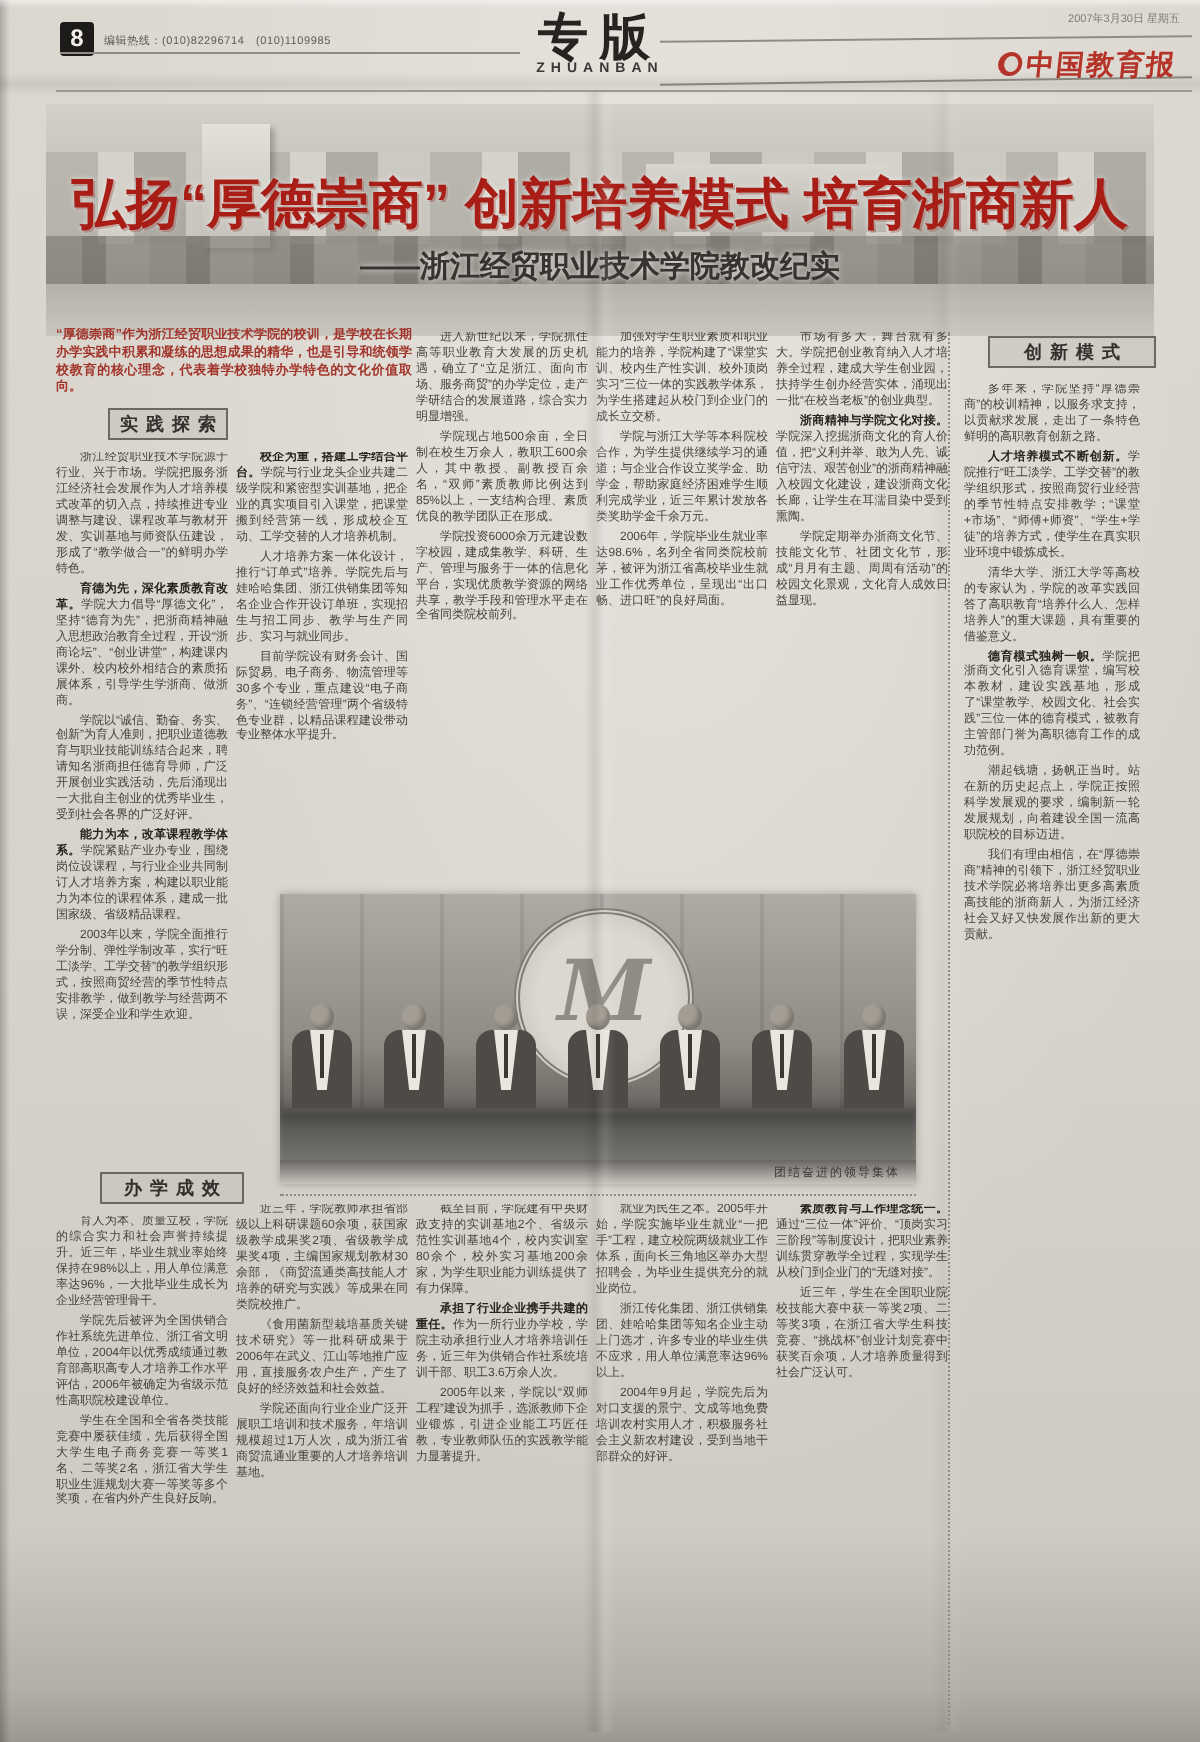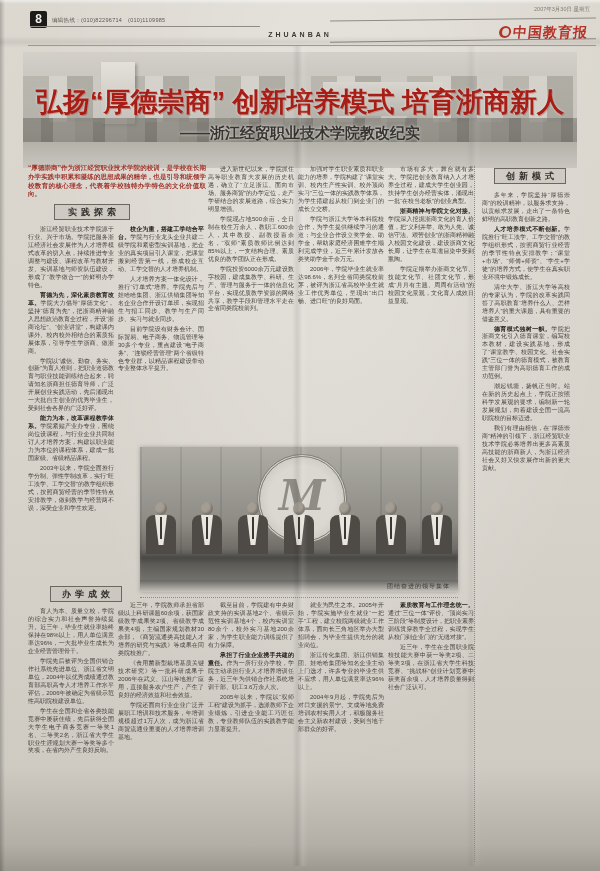--- a/index.html
+++ b/index.html
@@ -80,20 +80,21 @@
 </style>
 </head>
 <body>
 
 <div id="paper">
   <div class="edge-l"></div>
   <div class="edge-t"></div>
 
   <div class="pgnum">8</div>
   <div class="hotline">编辑热线：(010)82296714　(010)1109985</div>
+  <div class="ed-title">专版</div>
   <div class="ed-pinyin">ZHUANBAN</div>
   <div class="rule r1"></div>
   <div class="rule r2"></div>
   <div class="rule r3"></div>
   <div class="rule r4"></div>
   <div class="dateline">2007年3月30日 星期五</div>
   <div class="masthead"><span class="mh-logo"><i></i></span><span>中国教育报</span></div>
 
   <div class="banner">
     <div class="sky"></div>
@@ -101,23 +102,23 @@
     <div class="tower"></div>
     <div class="block2"></div>
     <div class="greens"></div>
     <div class="plaza"></div>
     <div class="headline">弘扬“厚德崇商” 创新培养模式  培育浙商新人</div>
     <div class="subhead">——浙江经贸职业技术学院教改纪实</div>
   </div>
 
   <div class="intro">“厚德崇商”作为浙江经贸职业技术学院的校训，是学校在长期办学实践中积累和凝练的思想成果的精华，也是引导和统领学校教育的核心理念，代表着学校独特办学特色的文化价值取向。</div>
 
-  <div class="sechead" style="left:54px;top:204px;width:76px;">实践探索</div>
+  <div class="sechead" style="left:54px;top:204px;width:60px;">实践探索</div>
   <div class="sechead" style="left:50px;top:586px;width:72px;">办学成效</div>
-  <div class="sechead" style="left:494px;top:168px;width:72px;">创新模式</div>
+  <div class="sechead" style="left:494px;top:168px;width:84px;">创新模式</div>
 
   <div class="col" style="left:28px;top:226px;height:352px;">
       <p>浙江经贸职业技术学院源于行业、兴于市场。学院把服务浙江经济社会发展作为人才培养模式改革的切入点，持续推进专业调整与建设、课程改革与教材开发、实训基地与师资队伍建设，形成了“教学做合一”的鲜明办学特色。</p>
       <p><b>育德为先，深化素质教育改革。</b>学院大力倡导“厚德文化”，坚持“德育为先”，把浙商精神融入思想政治教育全过程，开设“浙商论坛”、“创业讲堂”，构建课内课外、校内校外相结合的素质拓展体系，引导学生学浙商、做浙商。</p>
       <p>学院以“诚信、勤奋、务实、创新”为育人准则，把职业道德教育与职业技能训练结合起来，聘请知名浙商担任德育导师，广泛开展创业实践活动，先后涌现出一大批自主创业的优秀毕业生，受到社会各界的广泛好评。</p>
       <p><b>能力为本，改革课程教学体系。</b>学院紧贴产业办专业，围绕岗位设课程，与行业企业共同制订人才培养方案，构建以职业能力为本位的课程体系，建成一批国家级、省级精品课程。</p>
       <p>2003年以来，学院全面推行学分制、弹性学制改革，实行“旺工淡学、工学交替”的教学组织形式，按照商贸经营的季节性特点安排教学，做到教学与经营两不误，深受企业和学生欢迎。</p>
     </div>
   <div class="col" style="left:28px;top:608px;height:254px;">
       <p>育人为本、质量立校，学院的综合实力和社会声誉持续提升。近三年，毕业生就业率始终保持在98%以上，用人单位满意率达96%，一大批毕业生成长为企业经营管理骨干。</p>

